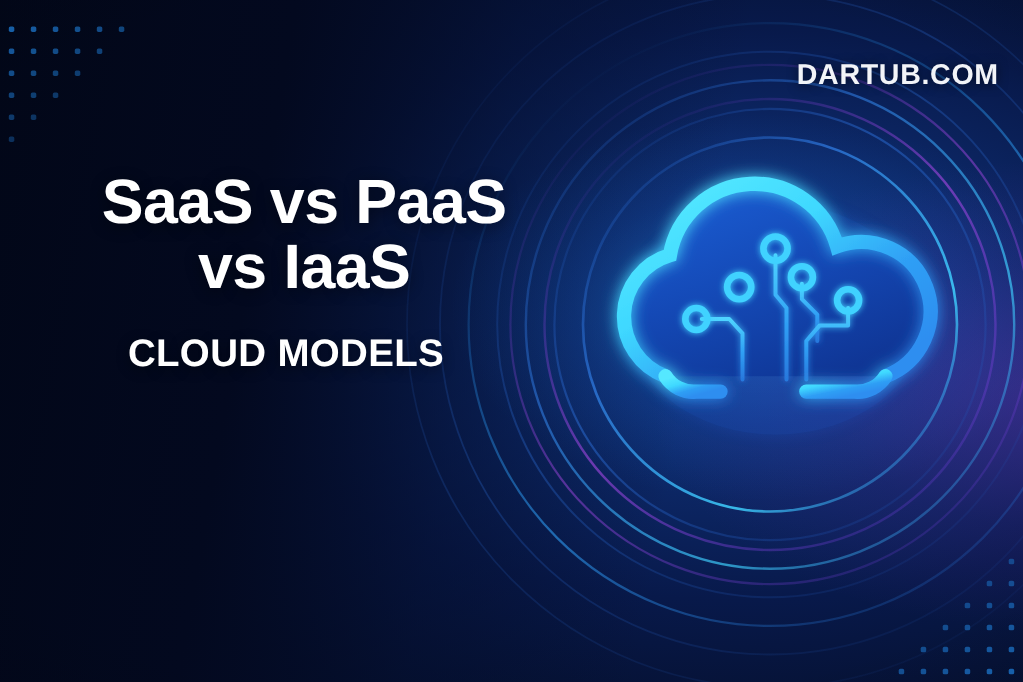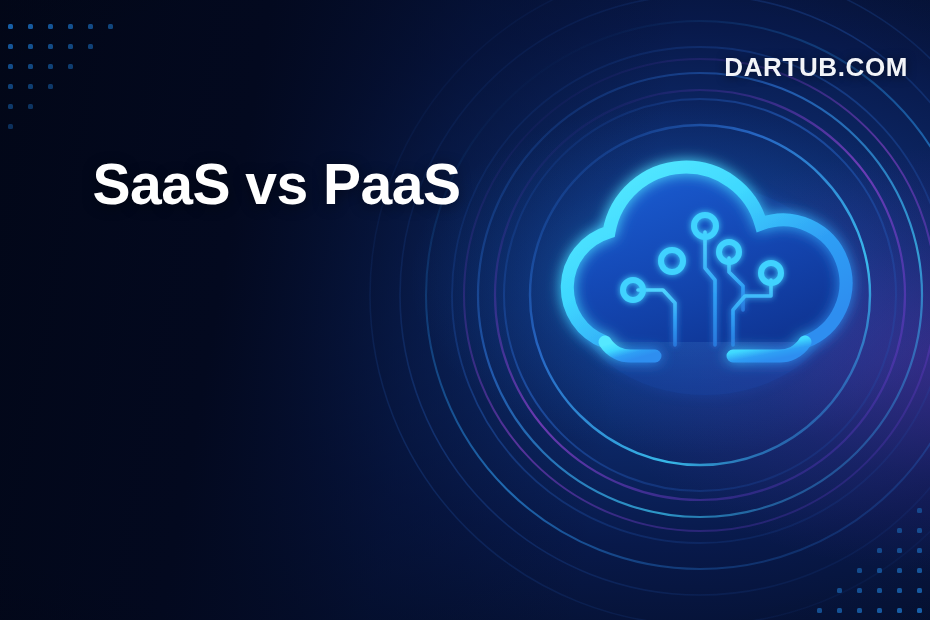--- a/index.html
+++ b/index.html
@@ -299,18 +299,20 @@
         <path d="M 72 202 A 30 30 0 0 0 100 216 L 122 216" fill="none" stroke="url(#cloudStroke)" stroke-width="13" stroke-linecap="round"></path>
 
         <path d="M 272 202 A 30 30 0 0 1 244 216 L 200 216" fill="none" stroke="url(#cloudStroke)" stroke-width="13" stroke-linecap="round"></path>
       </g>
     </svg>
   </div>
 
   <div class="text-block">
     <div class="headline">
       <div>SaaS vs PaaS</div>
+      <div>vs IaaS</div>
     </div>
     <div class="subhead">
+      <div>CLOUD MODELS</div>
     </div>
   </div>
 
 </div>
 
 </body></html>

